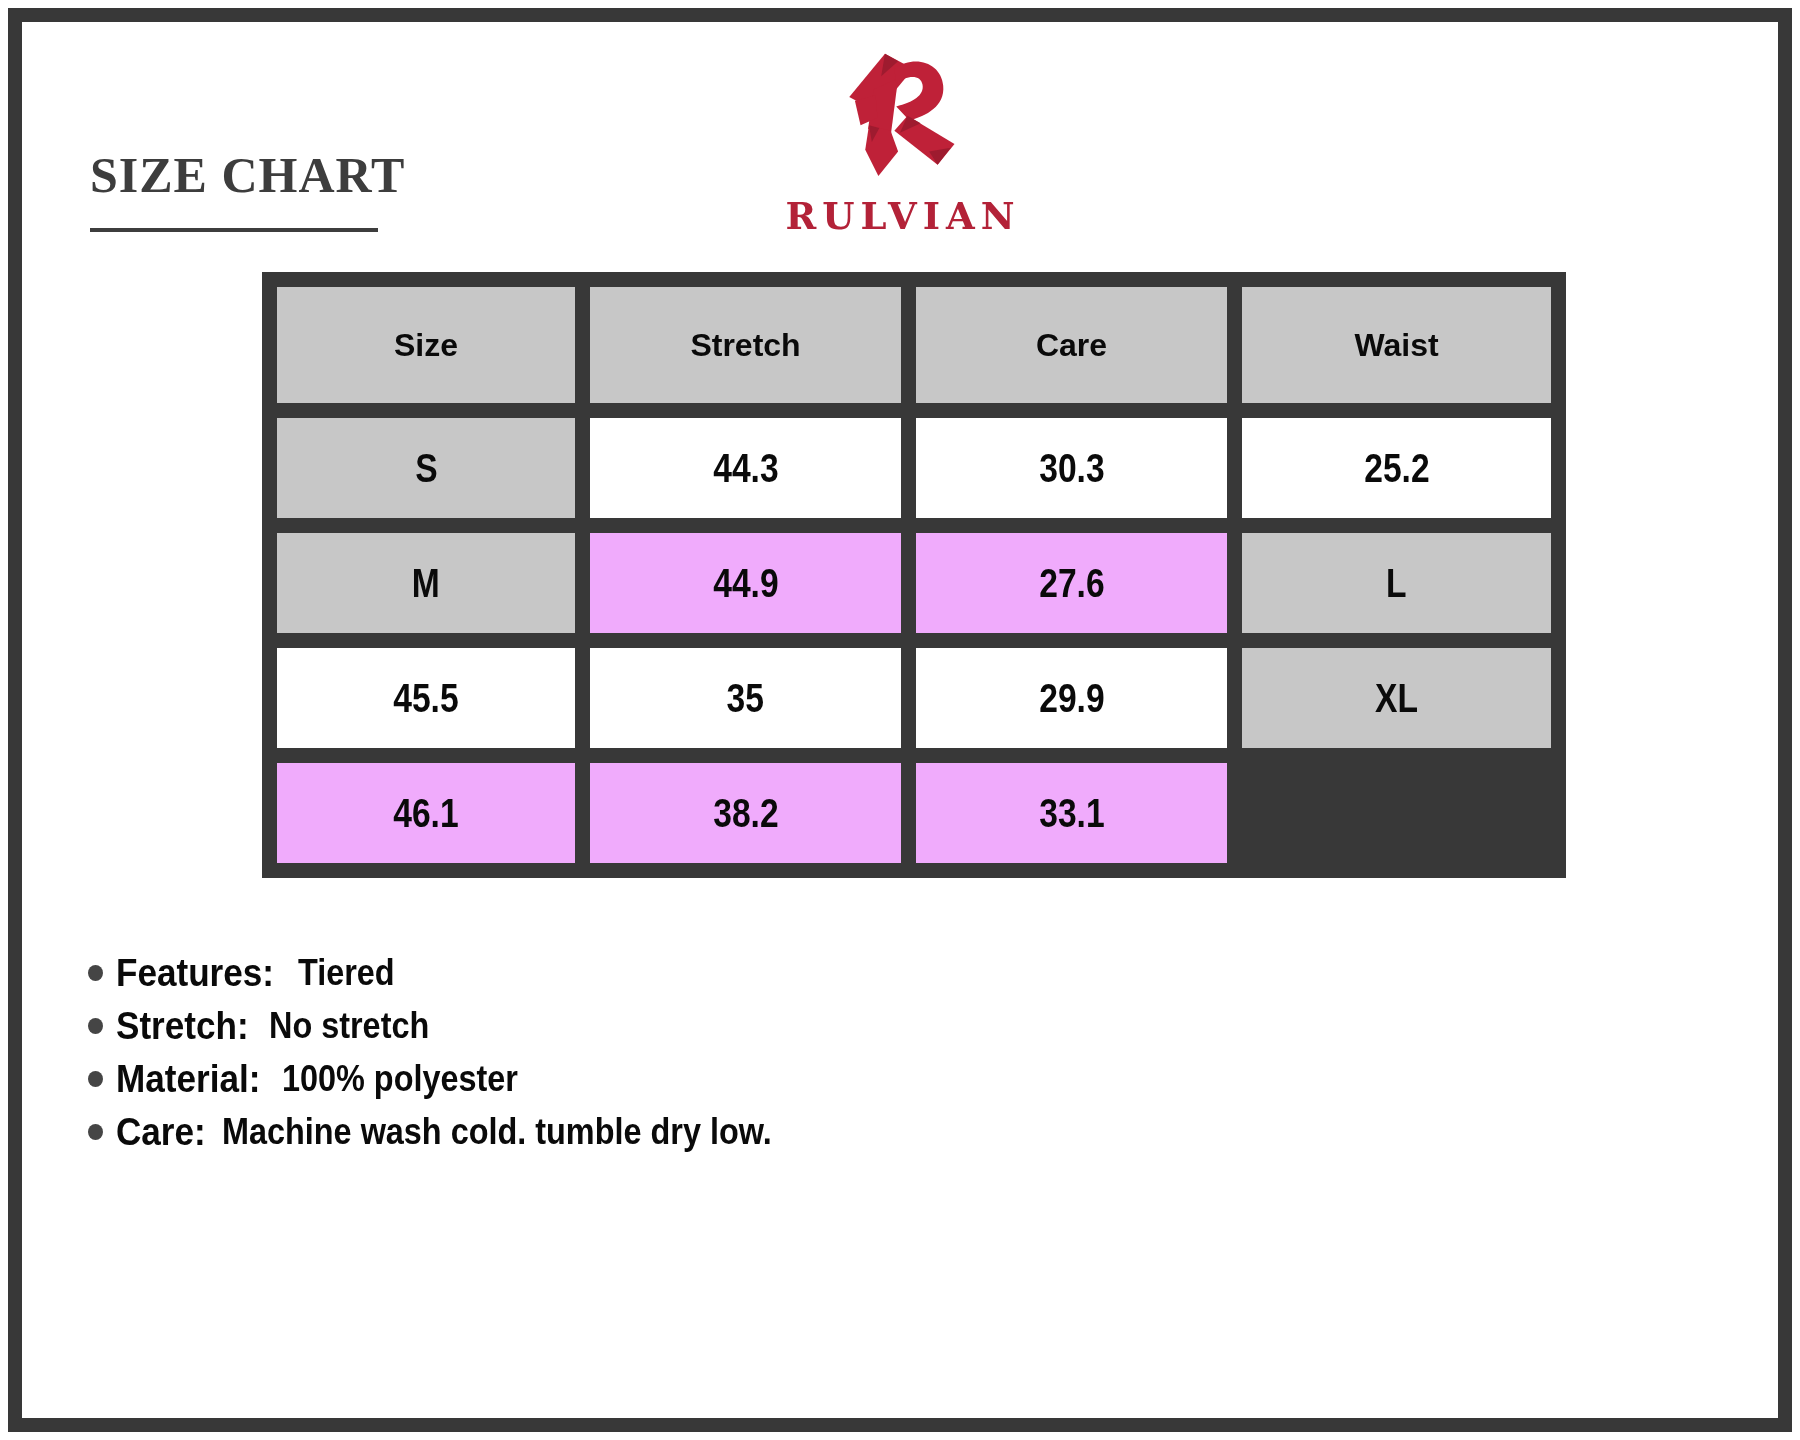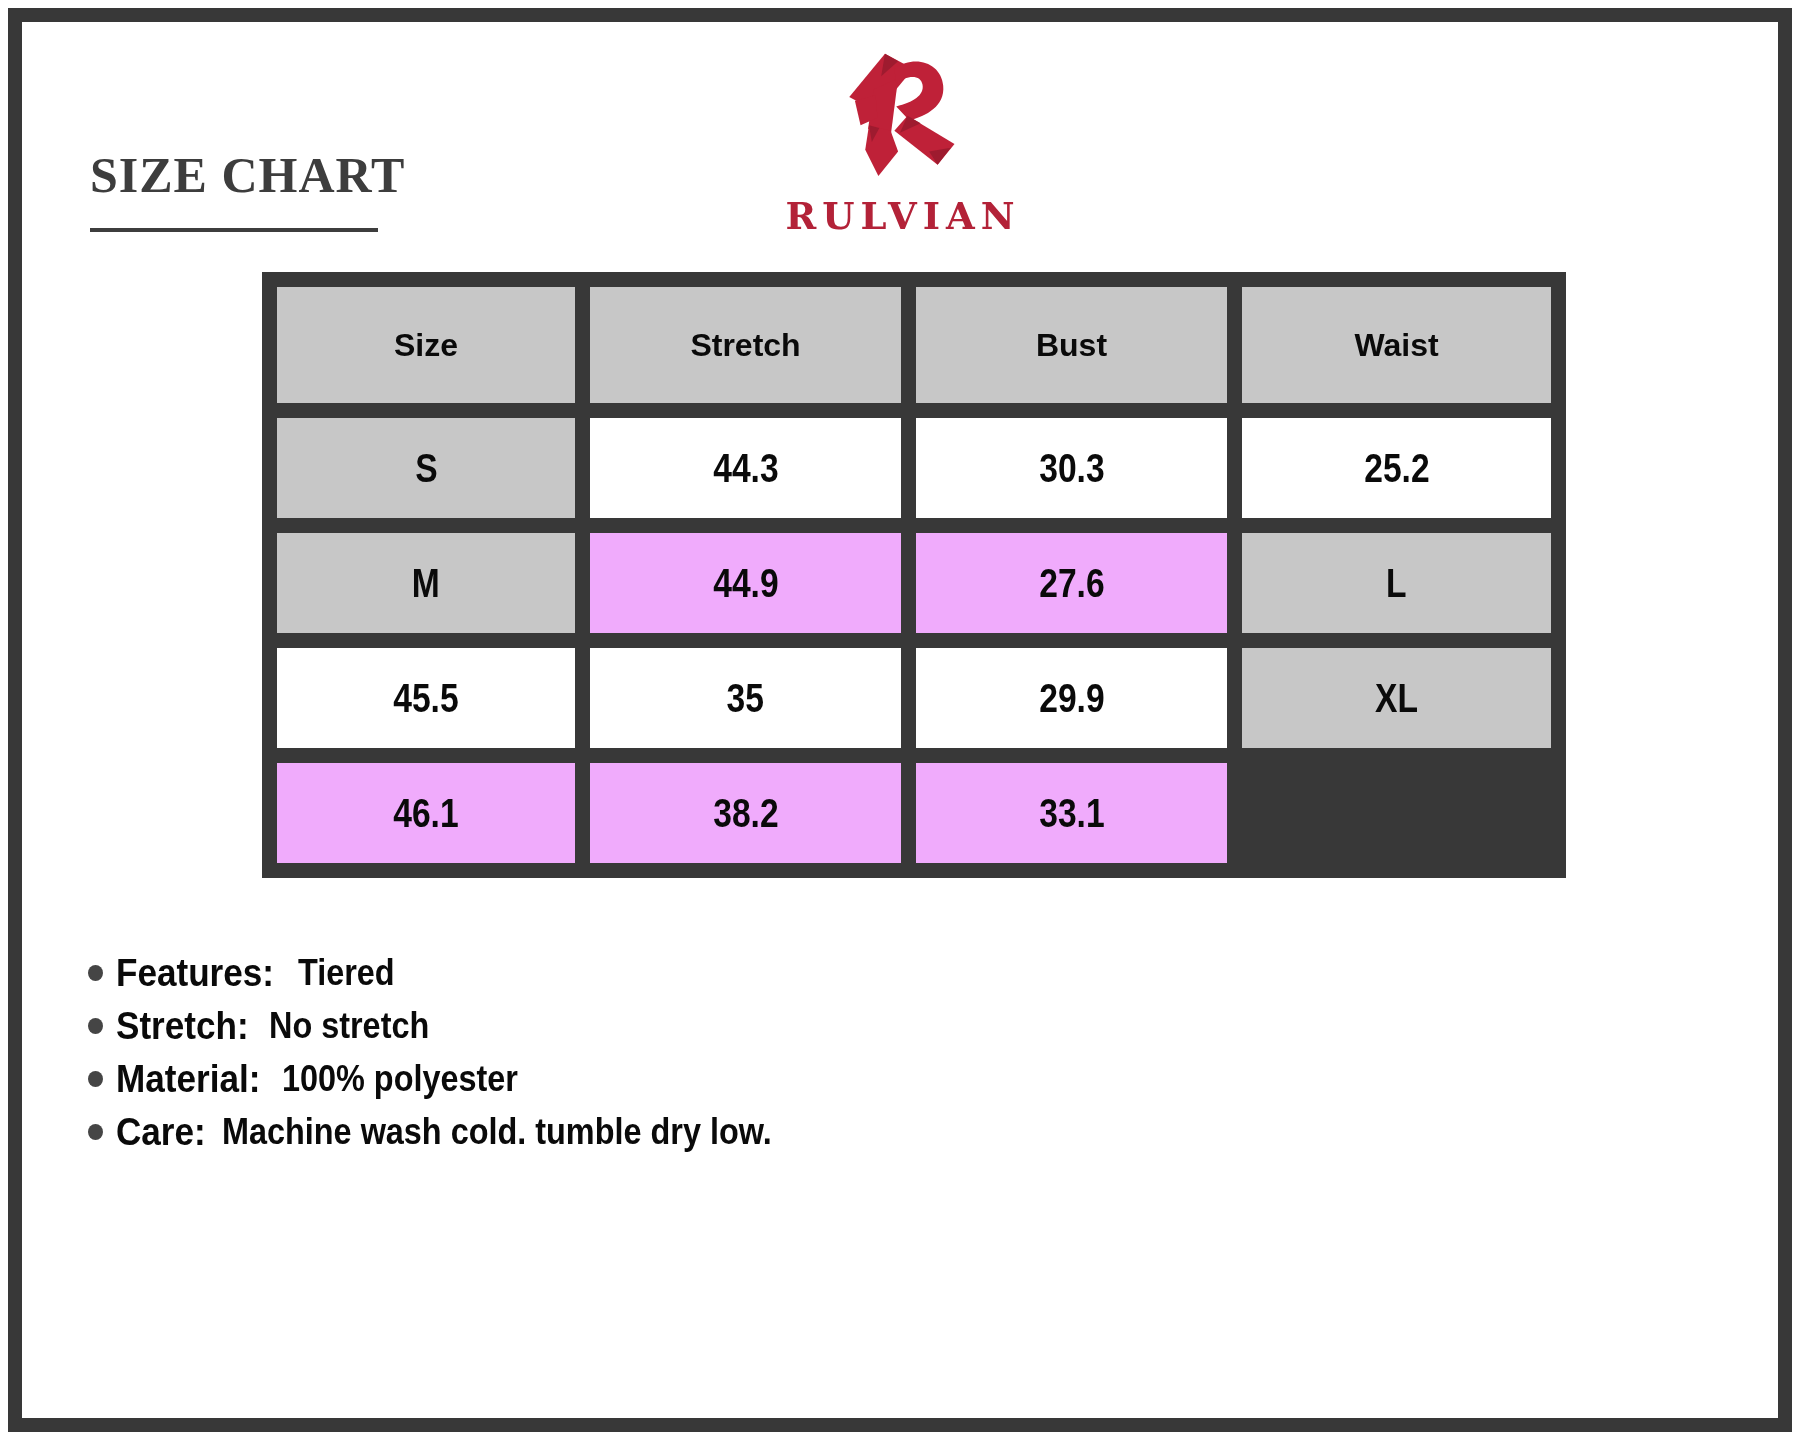--- a/index.html
+++ b/index.html
@@ -102,21 +102,21 @@
 
 <div class="size-table">
 
   <div class="cell gray head">
       <span>Size</span>
     </div>
   <div class="cell gray head">
       <span>Stretch</span>
     </div>
   <div class="cell gray head">
-      <span>Bust</span>
+      <span>Care</span>
     </div>
   <div class="cell gray head">
       <span>Waist</span>
     </div>
 
   <div class="cell gray sizecol">
       <span>S</span>
     </div>
   <div class="cell val">
       <span>44.3</span>

